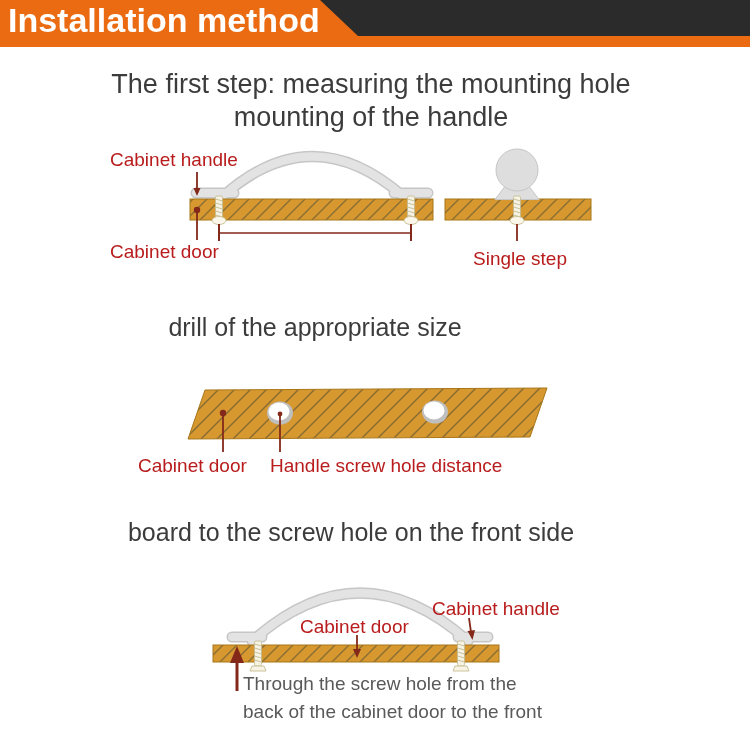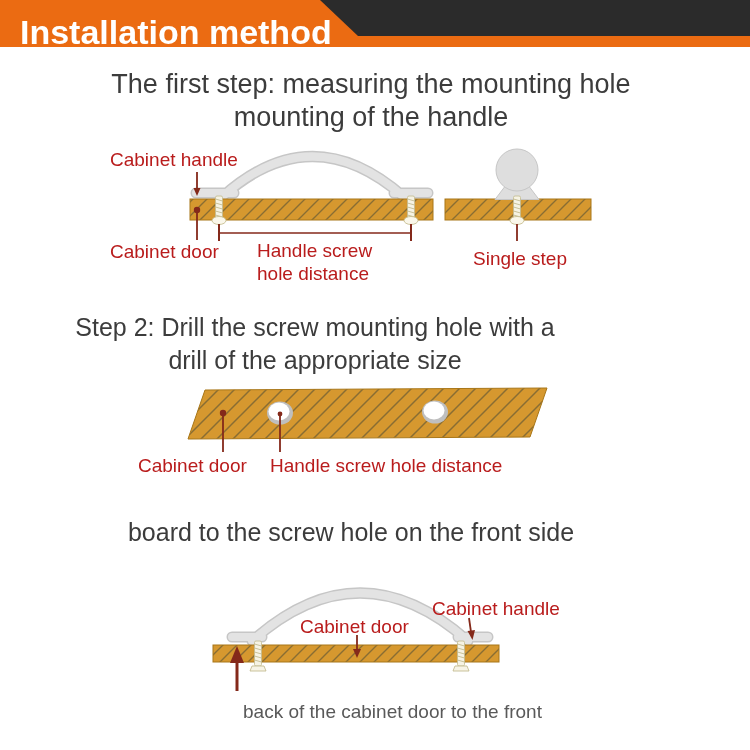--- a/index.html
+++ b/index.html
@@ -3,21 +3,21 @@
 <meta charset="utf-8">
 <style>
   html,body{margin:0;padding:0;background:#fff;}
   .page{position:relative;width:750px;height:750px;background:#ffffff;
         font-family:"Liberation Sans",sans-serif;overflow:hidden;}
 
   
   .hdr{position:absolute;left:0;top:0;width:750px;height:47px;background:#EB6B12;}
   .hdr-dark{position:absolute;left:320px;top:0;width:430px;height:36px;background:#2B2B2B;
             clip-path:polygon(0 0,100% 0,100% 100%,38px 100%);}
-  .hdr-title{position:absolute;left:8px;top:1px;margin:12px;font-size:34px;font-weight:bold;
+  .hdr-title{position:absolute;left:8px;top:1px;margin:0;font-size:34px;font-weight:bold;
              color:#ffffff;letter-spacing:0;}
 
   
   .heading{position:absolute;text-align:center;color:#3C3C3C;line-height:33px;padding-left:21px;}
   .heading-1{left:0;top:68px;width:700px;font-size:27px;}
   .heading-2{left:0;top:311px;width:588px;font-size:25px;}
   .heading-3{left:0;top:516px;width:660px;font-size:25px;}
 
   
   .lbl{position:absolute;color:#b91c1c;font-size:19px;line-height:23px;white-space:pre-line;}
@@ -88,26 +88,23 @@
       <line x1="197" y1="213" x2="197" y2="240" stroke-width="1.8"></line>
       <line x1="219" y1="233" x2="411" y2="233" stroke-width="1.5"></line>
       <line x1="219" y1="224" x2="219" y2="241" stroke-width="2"></line>
       <line x1="411" y1="224" x2="411" y2="241" stroke-width="2"></line>
       <line x1="517" y1="224" x2="517" y2="241" stroke-width="1.8"></line>
     </g>
   </svg>
 
   <div class="lbl" style="left:110px;top:148px">Cabinet handle</div>
   <div class="lbl" style="left:110px;top:240px">Cabinet door</div>
-  <div class="lbl" style="left:257px;top:239px">Handle screw
-hole distance</div>
   <div class="lbl" style="left:473px;top:247px">Single step</div>
 
   <div class="heading heading-2">
-    <div>Step 2: Drill the screw mounting hole with a</div>
     <div>drill of the appropriate size</div>
   </div>
 
   <svg class="svg2" viewBox="150 383 400 75">
     <defs>
       <pattern id="hatch2" width="16" height="16" patternUnits="userSpaceOnUse">
         <path d="M0,16 L16,0 M-4,4 L4,-4 M12,20 L20,12" stroke="#6E5E33" stroke-width="1.5" opacity="0.75"></path>
       </pattern>
     </defs>
     <g>
@@ -169,15 +166,16 @@
       <polygon points="353,649 361,649 357,658" stroke="none"></polygon>
       <line x1="469" y1="618" x2="471" y2="632" stroke-width="1.8"></line>
       <polygon points="467.5,631 475,630 472.5,640" stroke="none"></polygon>
       <line x1="237" y1="691" x2="237" y2="661" stroke-width="3"></line>
       <polygon points="230,663 244,663 237,646" stroke="none"></polygon>
     </g>
   </svg>
 
   <div class="lbl" style="left:300px;top:615px">Cabinet door</div>
   <div class="lbl" style="left:432px;top:597px">Cabinet handle</div>
+  <div class="note" style="left:243px;top:672px">Through the screw hole from the</div>
   <div class="note" style="left:243px;top:700px">back of the cabinet door to the front</div>
 
 </div>
 
 </body></html>

